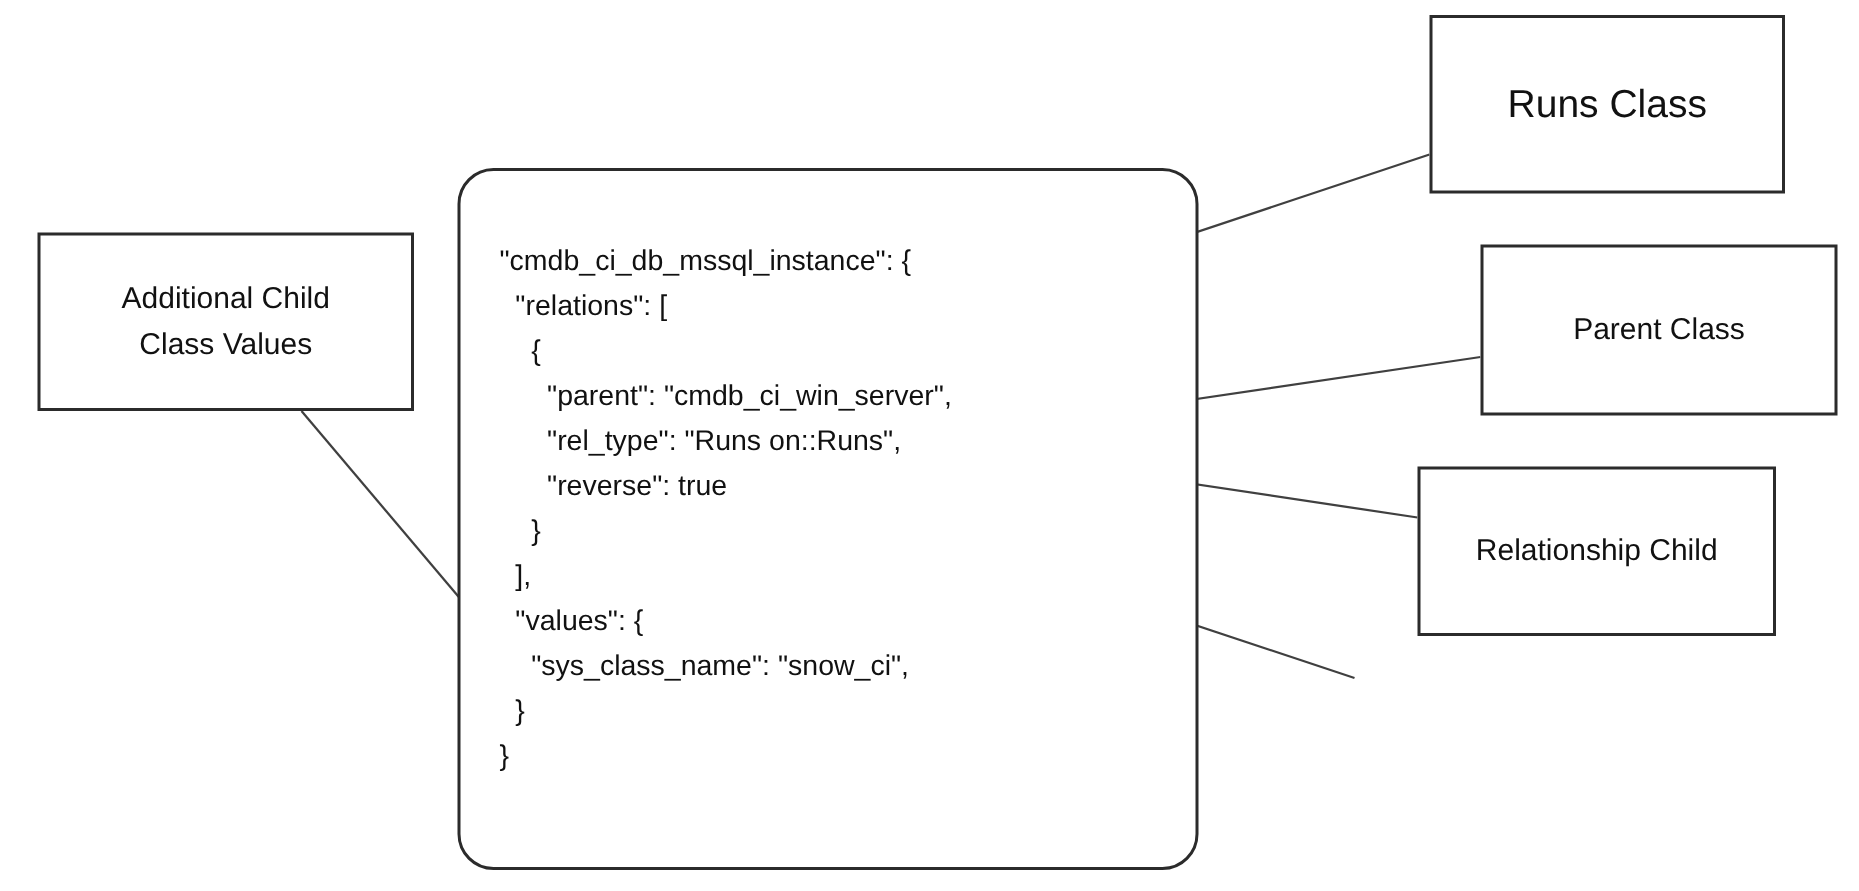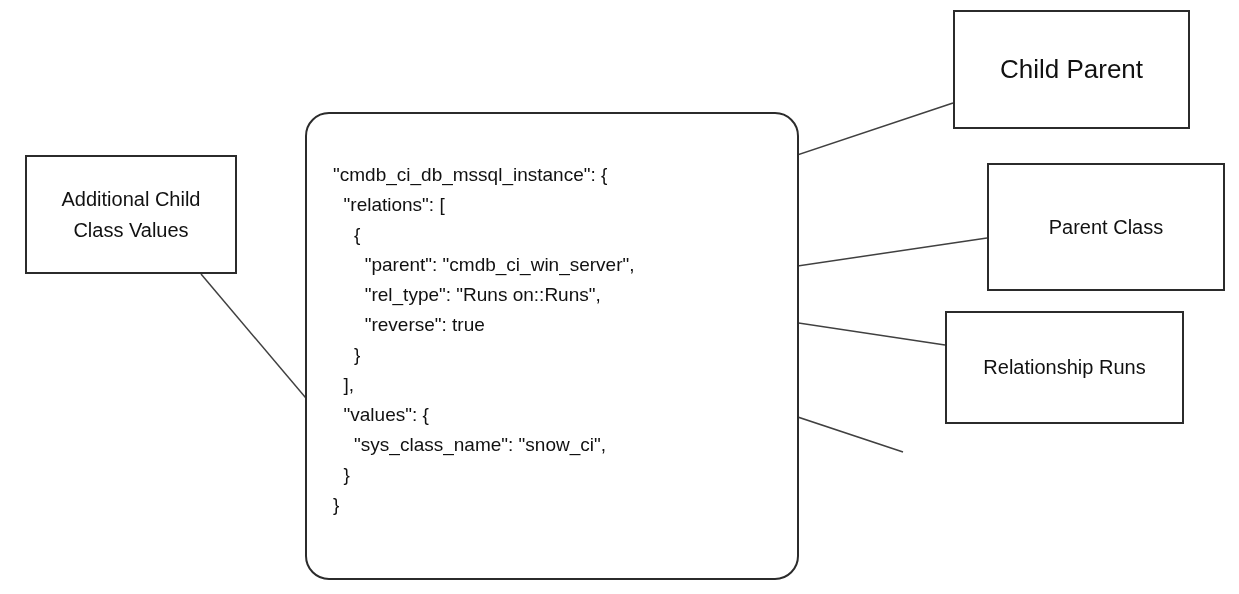--- a/index.html
+++ b/index.html
@@ -64,41 +64,41 @@
       left: 953px;
       top: 10px;
       width: 237px;
       height: 119px;
       font-size: 26px;
     }
     .label-parent-class {
       left: 987px;
       top: 163px;
       width: 238px;
-      height: 128px;
+      height: 114px;
       font-size: 20px;
     }
     .label-relationship-type {
       left: 945px;
       top: 311px;
       width: 239px;
       height: 113px;
       font-size: 20px;
     }
     .label-reverse {
       left: 887px;
       top: 452px;
       width: 238px;
       height: 131px;
       font-size: 20px;
     }
     .label-additional {
       left: 25px;
       top: 155px;
-      width: 212px;
+      width: 251px;
       height: 119px;
       font-size: 20px;
     }
   </style>
 </head>
 <body>
 
 <div class="canvas">
 
   <svg class="connectors" viewBox="0 0 1239 594" xmlns="http://www.w3.org/2000/svg">
@@ -120,29 +120,29 @@
       <div class="code-line">    }</div>
       <div class="code-line">  ],</div>
       <div class="code-line">  "values": {</div>
       <div class="code-line">    "sys_class_name": "snow_ci",</div>
       <div class="code-line">  }</div>
       <div class="code-line">}</div>
     </div>
   </div>
 
   <div class="label-box label-child-class">
-    <span class="label-text">Child Parent</span>
+    <span class="label-text">Runs Class</span>
   </div>
 
   <div class="label-box label-parent-class">
     <span class="label-text">Parent Class</span>
   </div>
 
   <div class="label-box label-relationship-type">
-    <span class="label-text">Relationship Runs</span>
+    <span class="label-text">Relationship Child</span>
   </div>
 
 
   <div class="label-box label-additional">
     <span class="label-text">Additional Child
 Class Values</span>
   </div>
 
 </div>
 

